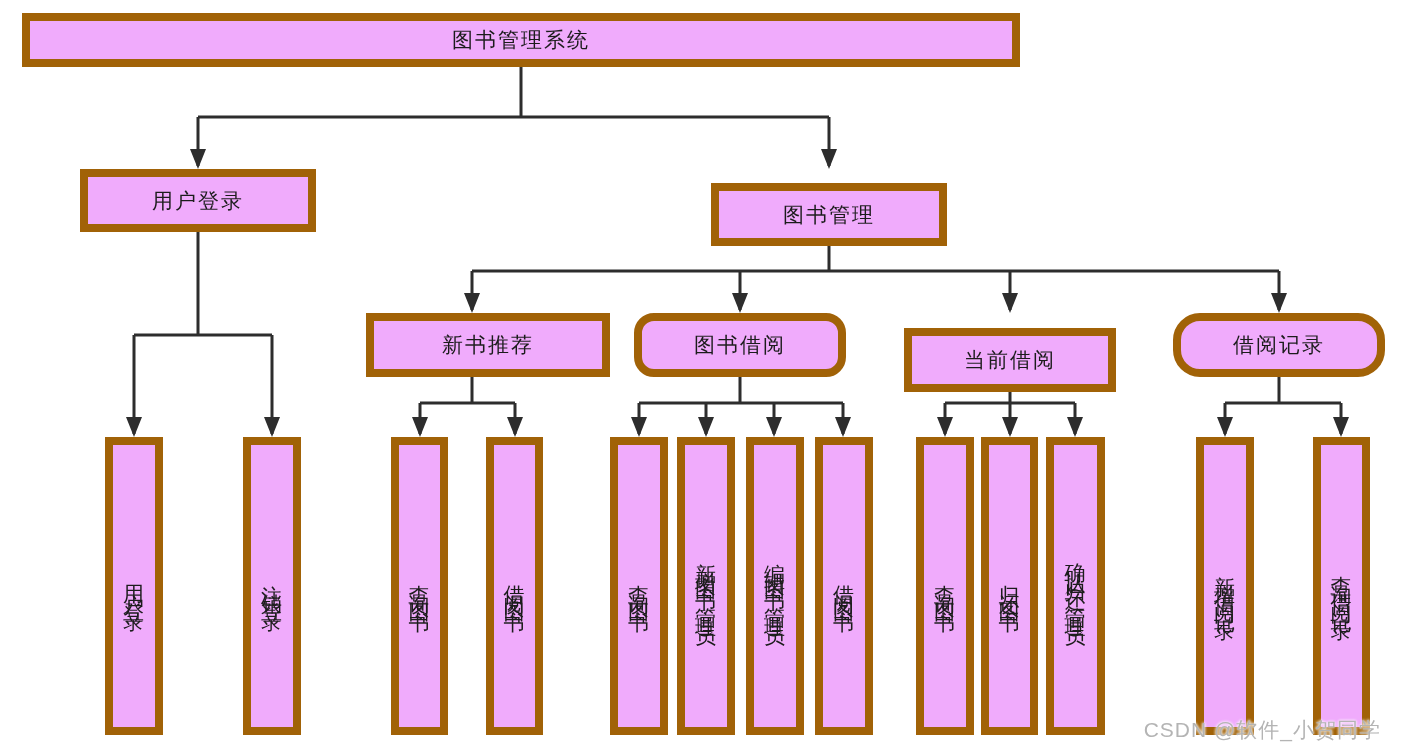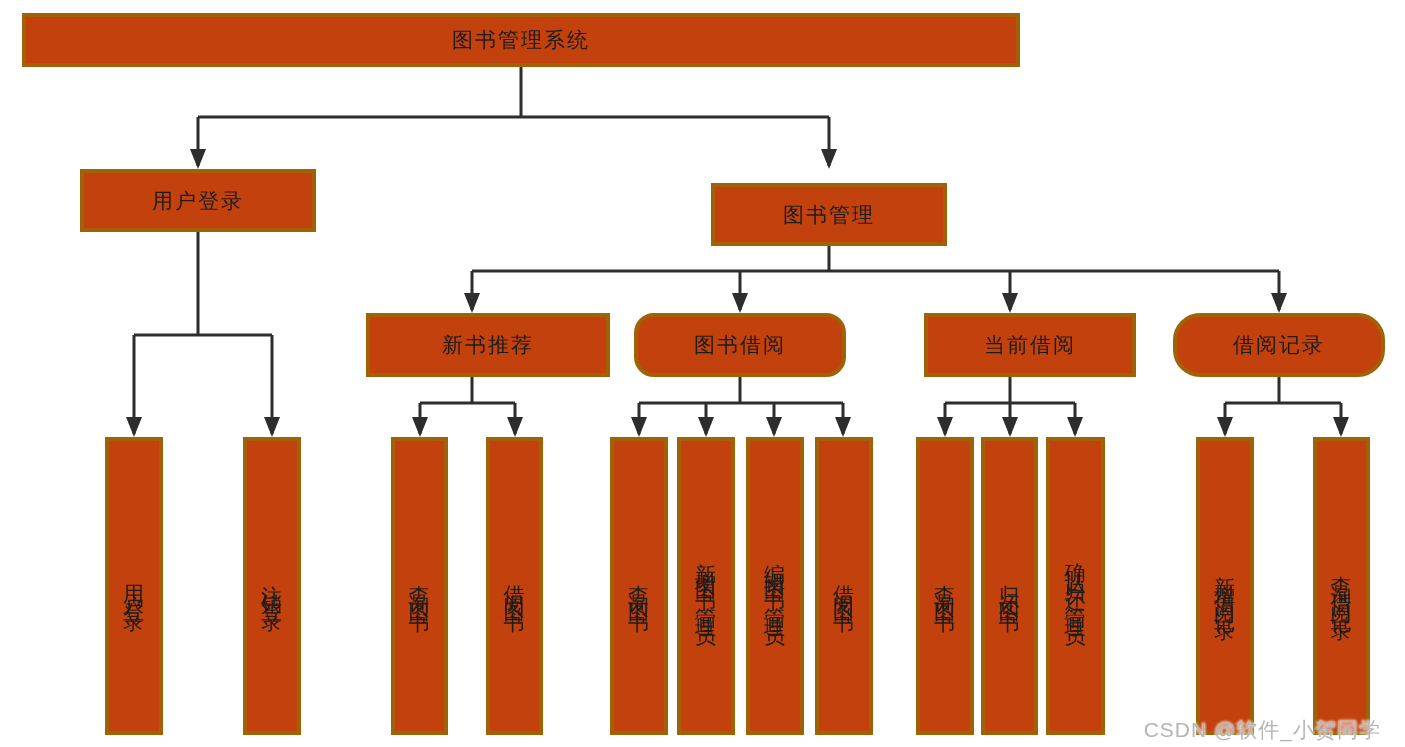--- a/index.html
+++ b/index.html
@@ -12,22 +12,22 @@
     overflow: hidden;
   }
   .connectors {
     position: absolute;
     left: 0; top: 0;
     width: 1405px; height: 747px;
   }
   .box {
     position: absolute;
     box-sizing: border-box;
-    background: #c2410c;
-    border: 4px solid #a16207;
+    background: #f0abfc;
+    border: 8px solid #a16207;
     display: flex;
     align-items: center;
     justify-content: center;
     color: #1c1c1c;
     z-index: 2;
   }
   .box.h { font-size: 21px; letter-spacing: 2px; white-space: nowrap; }
   .box.v { font-size: 21px; }
   .box.v .vtext {
     writing-mode: vertical-rl;
@@ -91,21 +91,21 @@
       M1333 417 L1349 417 L1341 437 Z"></path>
   </svg>
 
   <div class="box h" style="left:22px; top:13px; width:998px; height:54px;">图书管理系统</div>
 
   <div class="box h" style="left:80px; top:169px; width:236px; height:63px;">用户登录</div>
   <div class="box h" style="left:711px; top:155px; width:236px; height:63px;margin-top:28px;">图书管理</div>
 
   <div class="box h" style="left:366px; top:313px; width:244px; height:64px;">新书推荐</div>
   <div class="box h" style="left:634px; top:313px; width:212px; height:64px;border-radius:20px;">图书借阅</div>
-  <div class="box h" style="left:904px; top:313px; width:212px; height:64px;margin-left:20px;">当前借阅</div>
+  <div class="box h" style="left:904px; top:328px; width:212px; height:64px;">当前借阅</div>
   <div class="box h" style="left:1173px; top:313px; width:212px; height:64px;border-radius:27px;">借阅记录</div>
 
   <div class="box v" style="left:105px; top:437px; width:58px; height:298px;">
     <span class="vtext">用户登录</span>
   </div>
   <div class="box v" style="left:243px; top:437px; width:58px; height:298px;">
     <span class="vtext">注销登录</span>
   </div>
 
   <div class="box v" style="left:391px; top:437px; width:57px; height:298px;">

